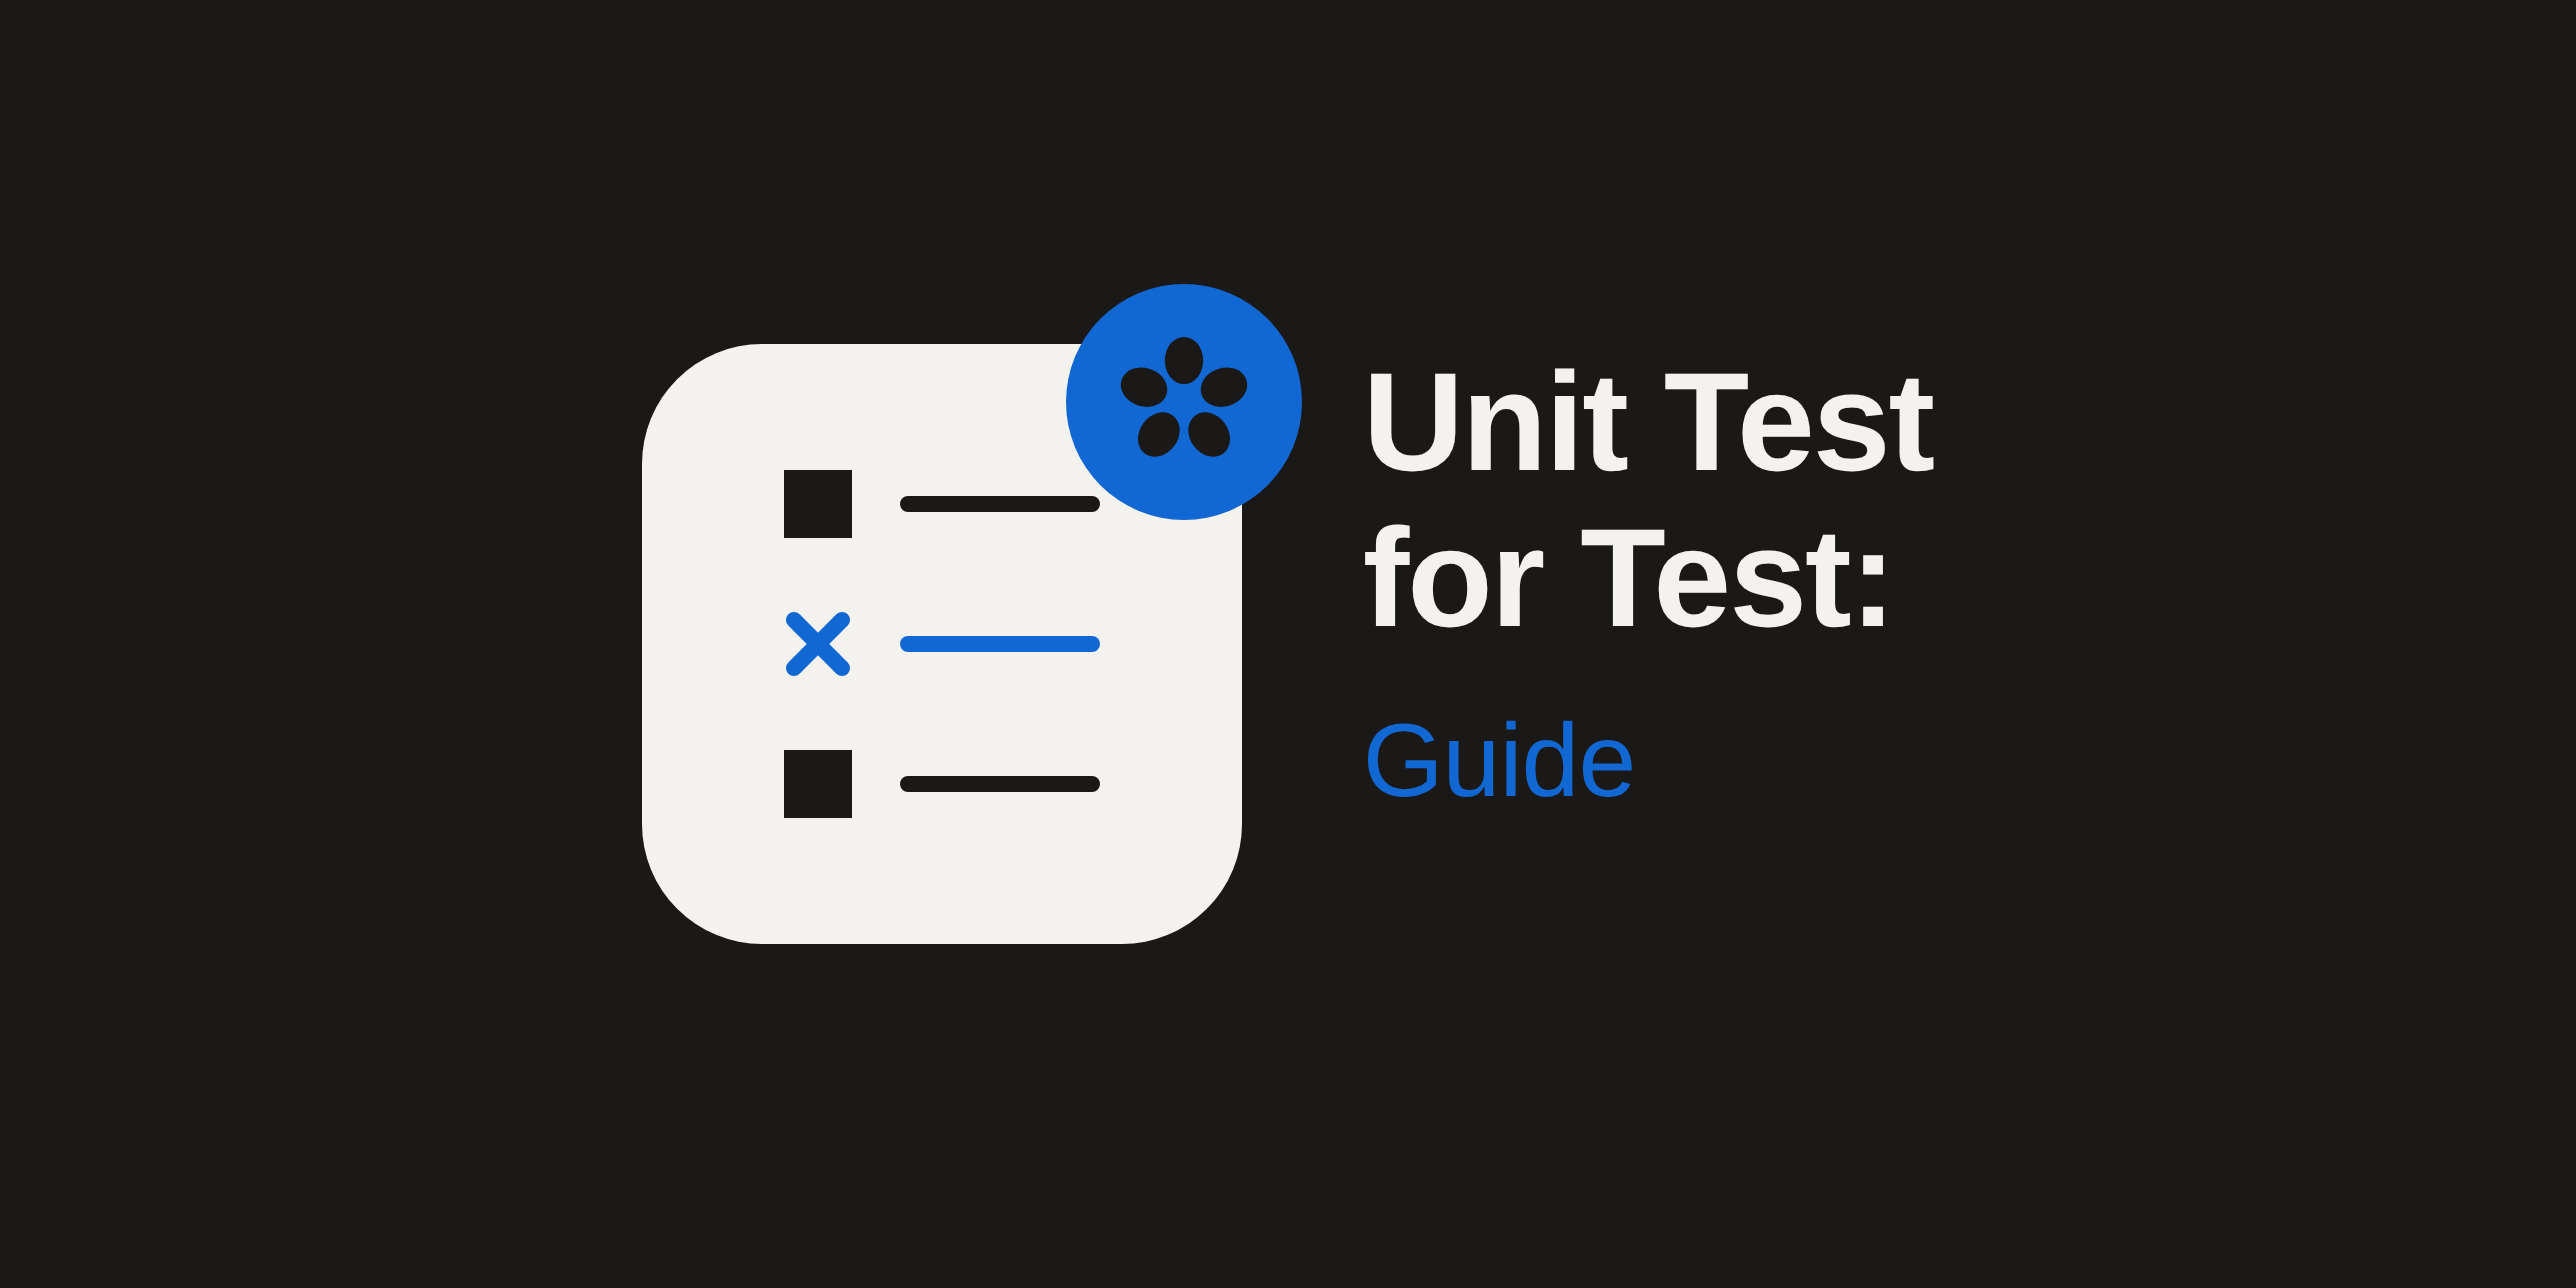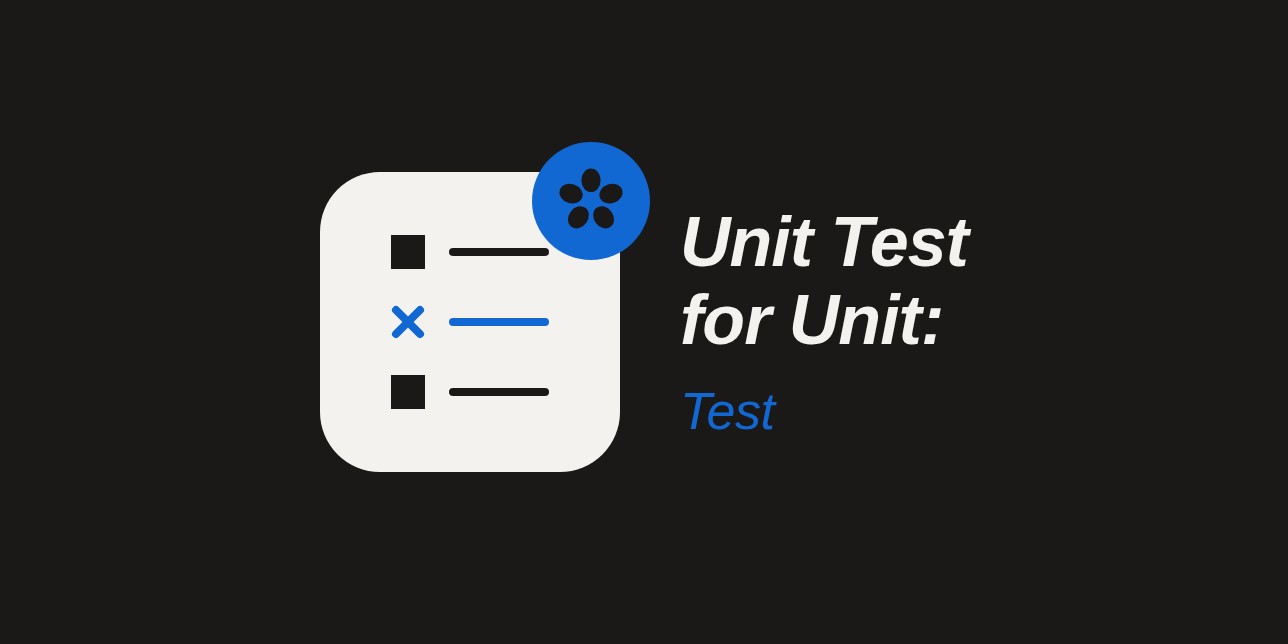--- a/index.html
+++ b/index.html
@@ -6,23 +6,21 @@
   html, body { width: 1288px; height: 644px; overflow: hidden; }
   body {
     background: #1a1918;
     font-family: -apple-system, BlinkMacSystemFont, "Segoe UI", Helvetica, Arial, sans-serif;
     display: flex;
     align-items: center;
     justify-content: center;
   }
   .content {
     display: flex;
-    align-items: center;
     gap: 60px;
-    font-style: italic;
   }
   .icon-wrap {
     position: relative;
     width: 300px;
     height: 300px;
   }
   .card {
     width: 300px;
     height: 300px;
     background: #f4f2ee;
@@ -129,17 +127,17 @@
           <ellipse cx="67" cy="72" rx="13" ry="16" transform="rotate(144 67 72)"></ellipse>
           <ellipse cx="33" cy="72" rx="13" ry="16" transform="rotate(216 33 72)"></ellipse>
           <ellipse cx="23" cy="40" rx="13" ry="16" transform="rotate(288 23 40)"></ellipse>
         </g>
       </svg>
     </div>
   </div>
 
   <div class="text-block">
     <div class="title">Unit Test</div>
-    <div class="title">for Unit:</div>
-    <div class="subtitle">Test</div>
+    <div class="title">for Test:</div>
+    <div class="subtitle">Guide</div>
   </div>
 
 </div>
 
 </body></html>

